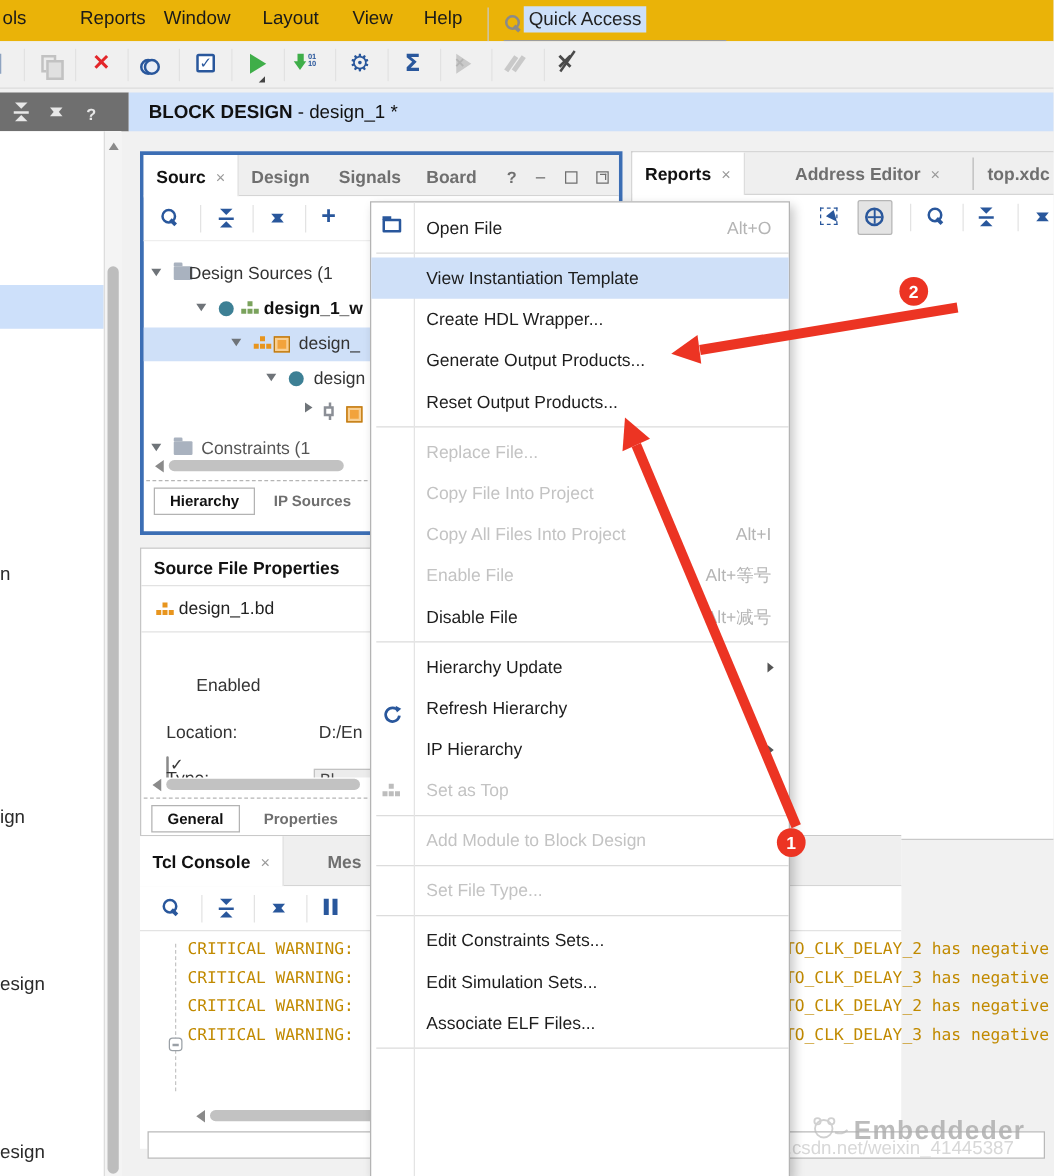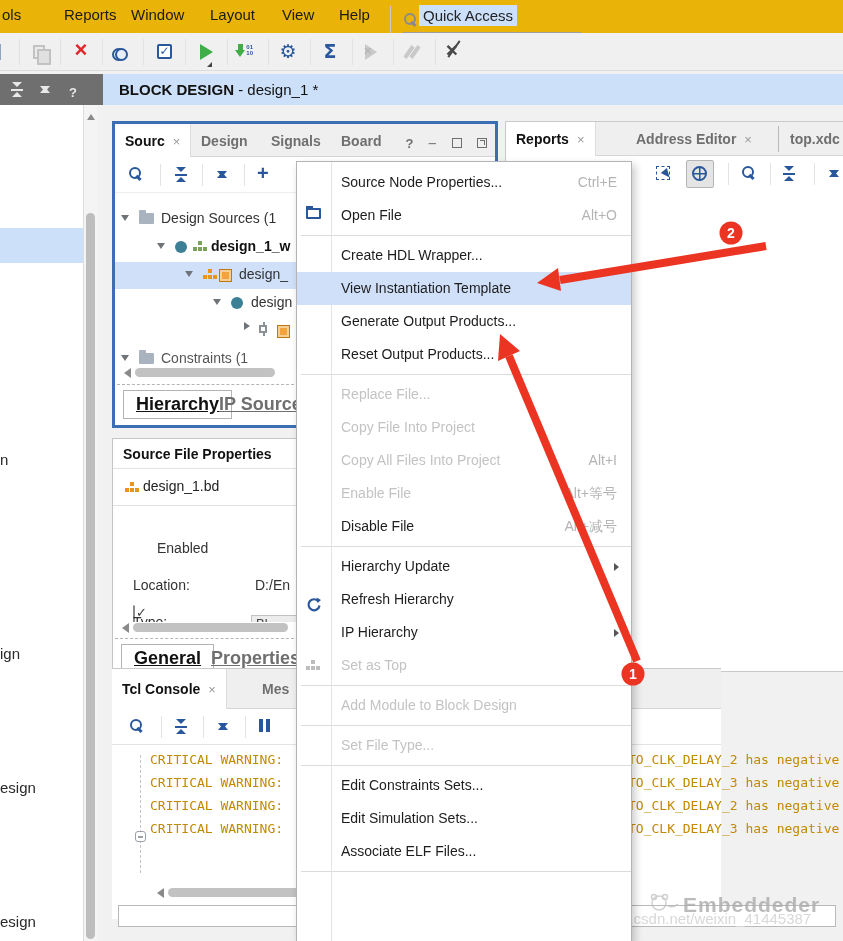--- a/index.html
+++ b/index.html
@@ -106,21 +106,21 @@
   .tab { position: absolute; top: 0; height: 34px; line-height: 34px; font-weight: bold; font-size: 14px; color: #6f6f6f; padding: 0 10px; }
   .tab.active { background: #fff; color: #111; border-right: 1px solid #ddd; }
   .tab .x { font-weight: normal; color: #9a9a9a; margin-left: 8px; font-size: 13px; }
   .ptool { position: absolute; left: 0; right: 0; height: 36px; background: #fff; }
   .ptool .ico { position: absolute; top: 10px; }
   .ptool .psep { position: absolute; top: 7px; width: 1px; height: 22px; background: #e3e3e3; }
   .hscroll { position: absolute; height: 13px; }
   .hscroll .la { position: absolute; left: 0; top: 1px; width: 0; height: 0; border: 5px solid transparent; border-right: 7px solid #8a8a8a; }
   .hscroll .thumb { position: absolute; top: 1px; height: 9px; background: #c2c2c2; border-radius: 5px; }
   .dashline { position: absolute; left: 2px; right: 2px; height: 0; border-top: 1px dashed #b5b5b5; }
-  .ftab { position: absolute; font-size: 18px; font-weight: bold; text-decoration: underline; }
+  .ftab { position: absolute; font-size: 12px; font-weight: bold; }
   .ftab.active { background: #fff; border: 1px solid #b3b3b3; color: #111; padding: 3px 12px; }
   .ftab.idle { color: #6f6f6f; padding: 4px 6px; }
 
   
   #sources { left: 112px; top: 121px; width: 386px; height: 307px; border: 3px solid #3c6eb4; background: #fff; }
   #src-tabs { height: 33px; }
   #src-tools { top: 33px; border-bottom: 1px solid #eee; }
   .winbtns { position: absolute; right: 8px; top: 9px; color: #6f6f6f; }
   .winbtns .ico { margin-left: 11px; }
   .trow { position: absolute; left: 0; width: 380px; height: 27px; font-size: 14px; color: #333; }
@@ -261,21 +261,21 @@
       <span class="ico ic-col navy" style="left:59px"></span>
       <span class="psep" style="left:87px"></span>
       <span class="ico ic-exp navy" style="left:100px"></span>
       <span class="psep" style="left:129px"></span>
       <span class="ico ic-plus navy" style="left:142px"></span>
     </div>
 
     <div class="trow" style="top:82px">
       <span class="chv chev-d" style="left:6px"></span>
       <span class="ico ic-folder" style="left:24px"></span>
-      <span class="lbl" style="left:46px">Design Sources (1</span>
+      <span class="lbl" style="left:36px">Design Sources (1</span>
     </div>
     <div class="trow" style="top:110px">
       <span class="chv chev-d" style="left:42px"></span>
       <span class="ico ic-circle" style="left:60px"></span>
       <span class="ico ic-hier" style="left:78px;color:#7aa25c"></span>
       <span class="lbl" style="left:96px"><b class="bld">design_1_w</b></span>
     </div>
     <div class="trow selrow" style="top:138px">
       <span class="chv chev-d" style="left:70px"></span>
       <span class="ico ic-hier" style="left:88px;color:#e8951e"></span>
@@ -379,25 +379,24 @@
     <div class="hscroll" style="left:40px;top:218px;width:560px">
       <span class="la"></span>
       <span class="thumb" style="left:16px;width:330px"></span>
     </div>
     <div id="tclinput"></div>
   </div>
 
   
   <div id="cmenu" class="abs">
     <div class="gutter"></div>
-    <div class="mi"><span>Source Node Properties...</span><span class="sc">Ctrl+E</span></div>
     <div class="mi"><span class="gicon ico ic-folder-open"></span><span>Open File</span><span class="sc">Alt+O</span></div>
     <div class="msep"></div>
+    <div class="mi sel"><span>View Instantiation Template</span></div>
     <div class="mi"><span>Create HDL Wrapper...</span></div>
-    <div class="mi sel"><span>View Instantiation Template</span></div>
     <div class="mi"><span>Generate Output Products...</span></div>
     <div class="mi"><span>Reset Output Products...</span></div>
     <div class="msep"></div>
     <div class="mi dis"><span>Replace File...</span></div>
     <div class="mi dis"><span>Copy File Into Project</span></div>
     <div class="mi dis"><span>Copy All Files Into Project</span><span class="sc">Alt+I</span></div>
     <div class="mi dis"><span>Enable File</span><span class="sc">Alt+等号</span></div>
     <div class="mi"><span>Disable File</span><span class="sc">Alt+减号</span></div>
     <div class="msep"></div>
     <div class="mi"><span>Hierarchy Update</span><span class="subarr tri-sub"></span></div>

